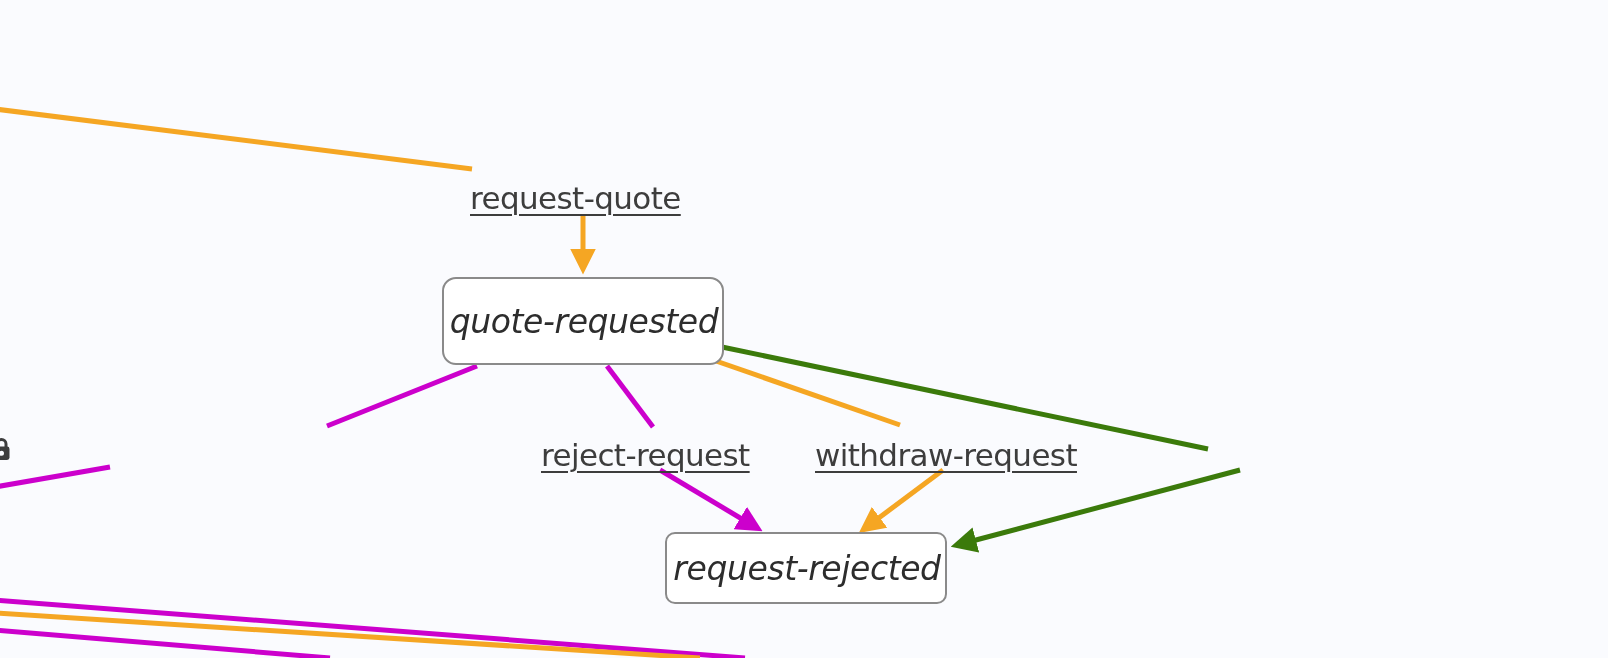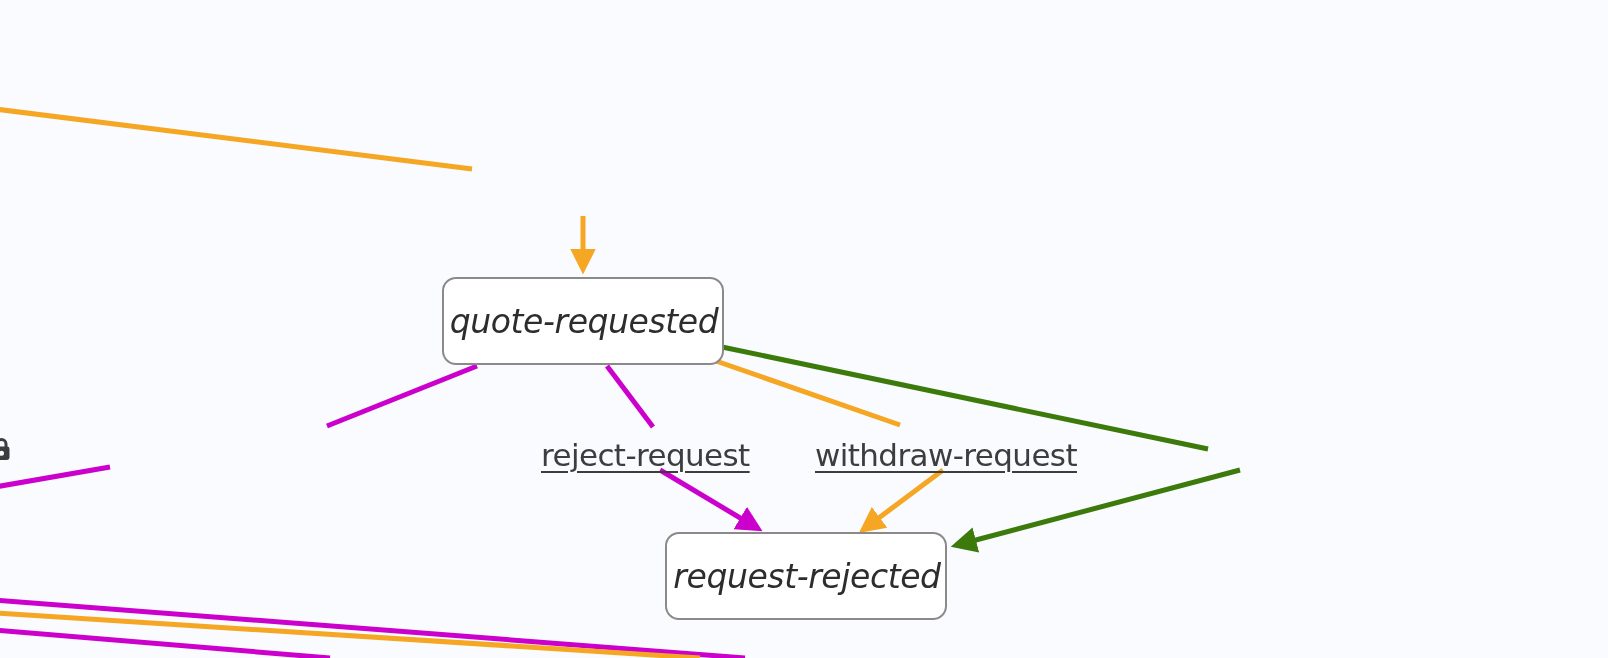--- a/index.html
+++ b/index.html
@@ -110,24 +110,27 @@
 
     <path d="M -5 600 L 745 658" stroke="#CC00CC" stroke-width="5" fill="none"></path>
     <path d="M -5 613 L 700 658" stroke="#F5A623" stroke-width="5" fill="none"></path>
     <path d="M -5 630 L 330 658" stroke="#CC00CC" stroke-width="5" fill="none"></path>
   </svg>
 
   <div class="state-node" style="left:442px; top:277px; width:282px; height:88px;justify-content:center;">
     <span class="state-node-label">quote-requested</span>
   </div>
 
-  <div class="state-node" style="left:665px; top:532px; width:282px; height:88px;">
+  <div class="state-node" style="left:665px; top:532px; width:282px; height:72px;border-radius:10px;">
     <span class="state-node-label">request-rejected</span>
   </div>
 
+  <div class="transition-label" style="left:470px; top:180px;">
+    <span class="txt">request-quote</span>
+  </div>
 
 
   <div class="transition-label" style="left:541px; top:437px;">
     <span class="txt">reject-request</span>
   </div>
 
   <div class="transition-label" style="left:815px; top:437px;">
     <span class="txt">withdraw-request</span>
   </div>
 

